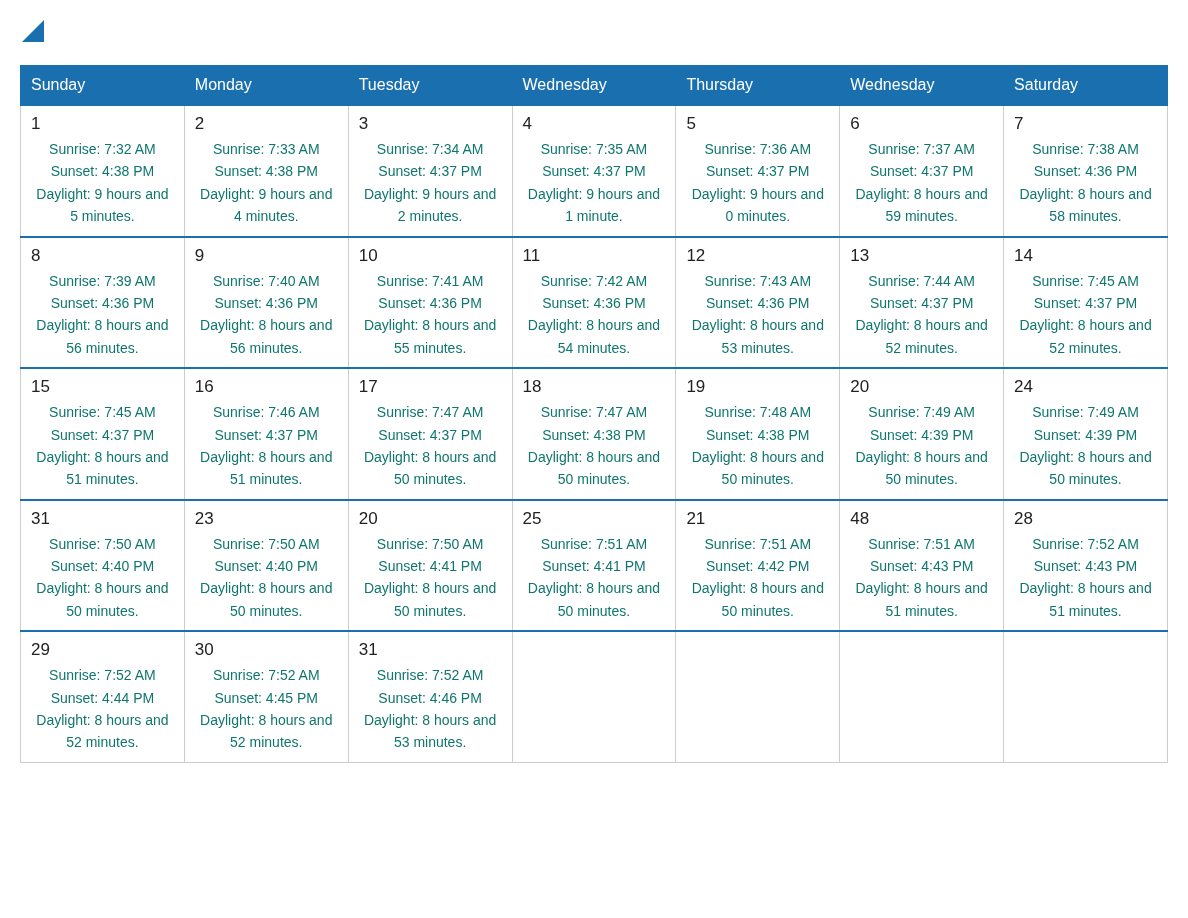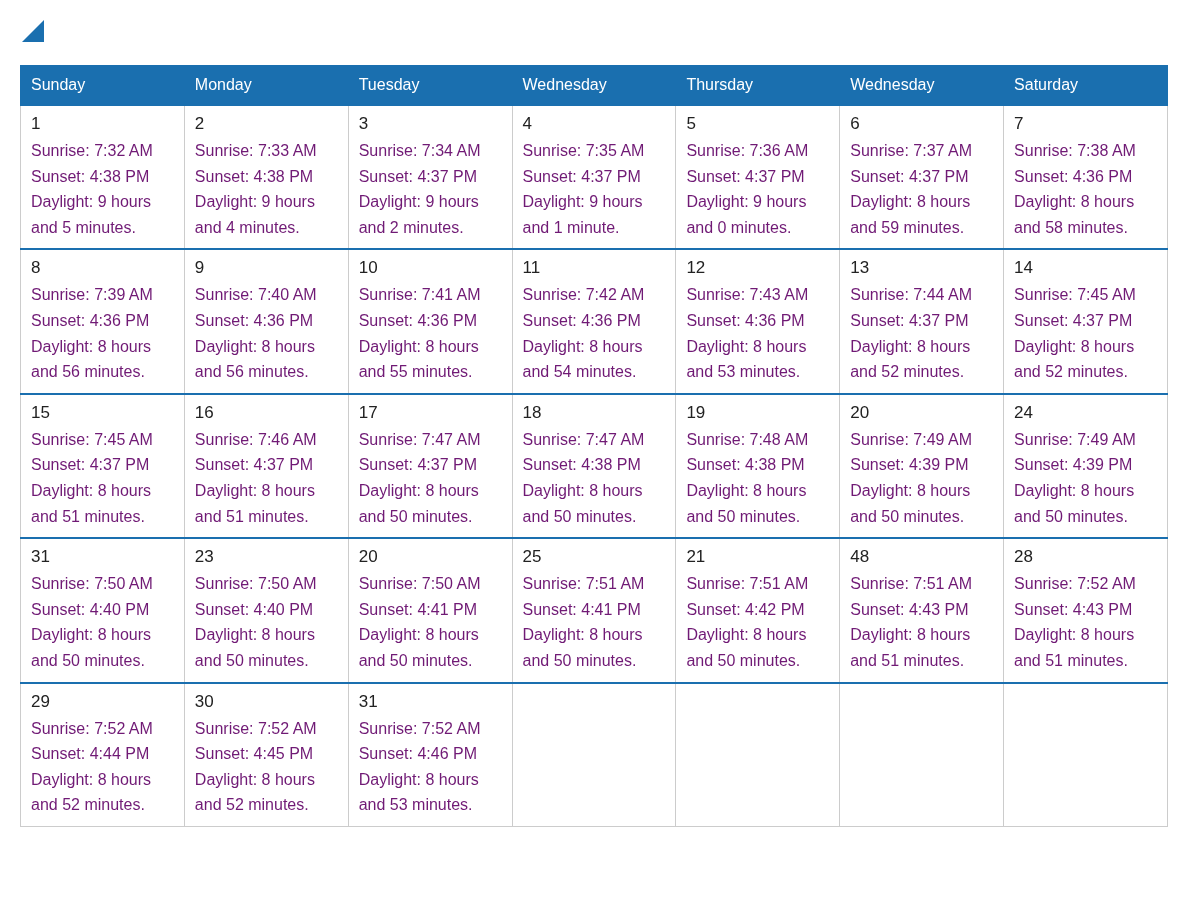--- a/index.html
+++ b/index.html
@@ -68,23 +68,24 @@
       color: #333;
       height: 100px;
     }
     .day-number {
       font-size: 17px;
       color: #222;
       margin-bottom: 4px;
       font-weight: normal;
     }
     .day-info {
-      font-size: 16px;
+      font-size: 14px;
       line-height: 1.6;
-      color: #701a75;
+      color: #0f766e;
+      text-align: center;
     }
     tbody tr td:first-child {
       border-left: 1px solid #ccc;
     }
     .empty-cell {
       background: #fff;
     }
   </style>
 </head>
 <body>

